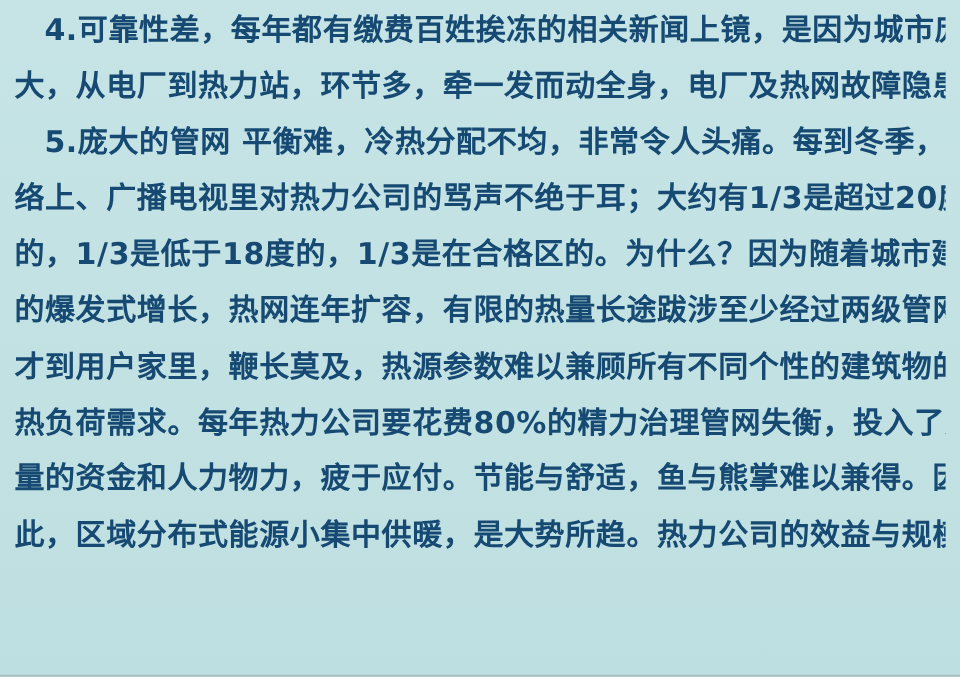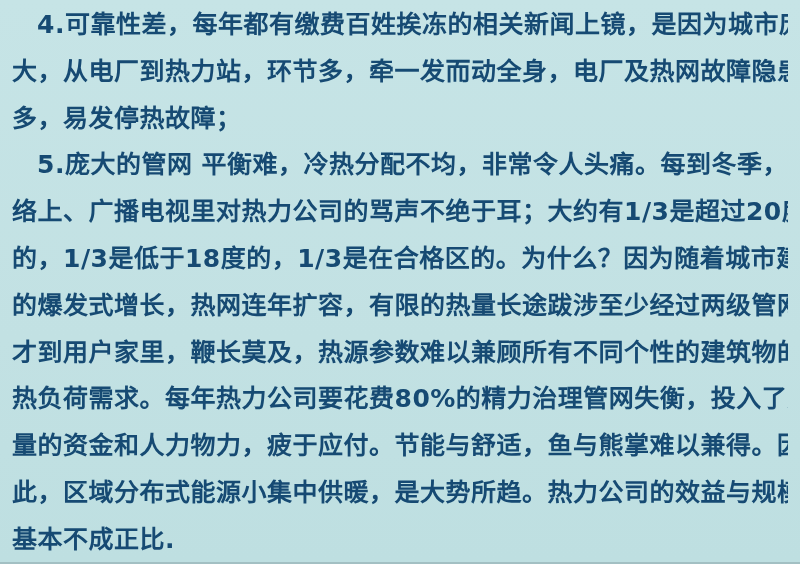--- a/index.html
+++ b/index.html
@@ -41,28 +41,26 @@
   }
 </style>
 </head>
 <body>
 
 <div class="slide">
 
   <div class="para">
     <div class="line first">4.可靠性差，每年都有缴费百姓挨冻的相关新闻上镜，是因为城市庞</div>
     <div class="line">大，从电厂到热力站，环节多，牵一发而动全身，电厂及热网故障隐患</div>
-    <div class="line last">多，易发停热故障；</div>
   </div>
 
   <div class="para">
     <div class="line first">5.庞大的管网 平衡难，冷热分配不均，非常令人头痛。每到冬季，网</div>
     <div class="line">络上、广播电视里对热力公司的骂声不绝于耳；大约有1/3是超过20度</div>
     <div class="line">的，1/3是低于18度的，1/3是在合格区的。为什么？因为随着城市建设</div>
     <div class="line">的爆发式增长，热网连年扩容，有限的热量长途跋涉至少经过两级管网</div>
     <div class="line">才到用户家里，鞭长莫及，热源参数难以兼顾所有不同个性的建筑物的</div>
     <div class="line">热负荷需求。每年热力公司要花费80%的精力治理管网失衡，投入了大</div>
     <div class="line">量的资金和人力物力，疲于应付。节能与舒适，鱼与熊掌难以兼得。因</div>
     <div class="line">此，区域分布式能源小集中供暖，是大势所趋。热力公司的效益与规模</div>
-    <div class="line last">基本不成正比.</div>
   </div>
 
 </div>
 
 </body></html>

